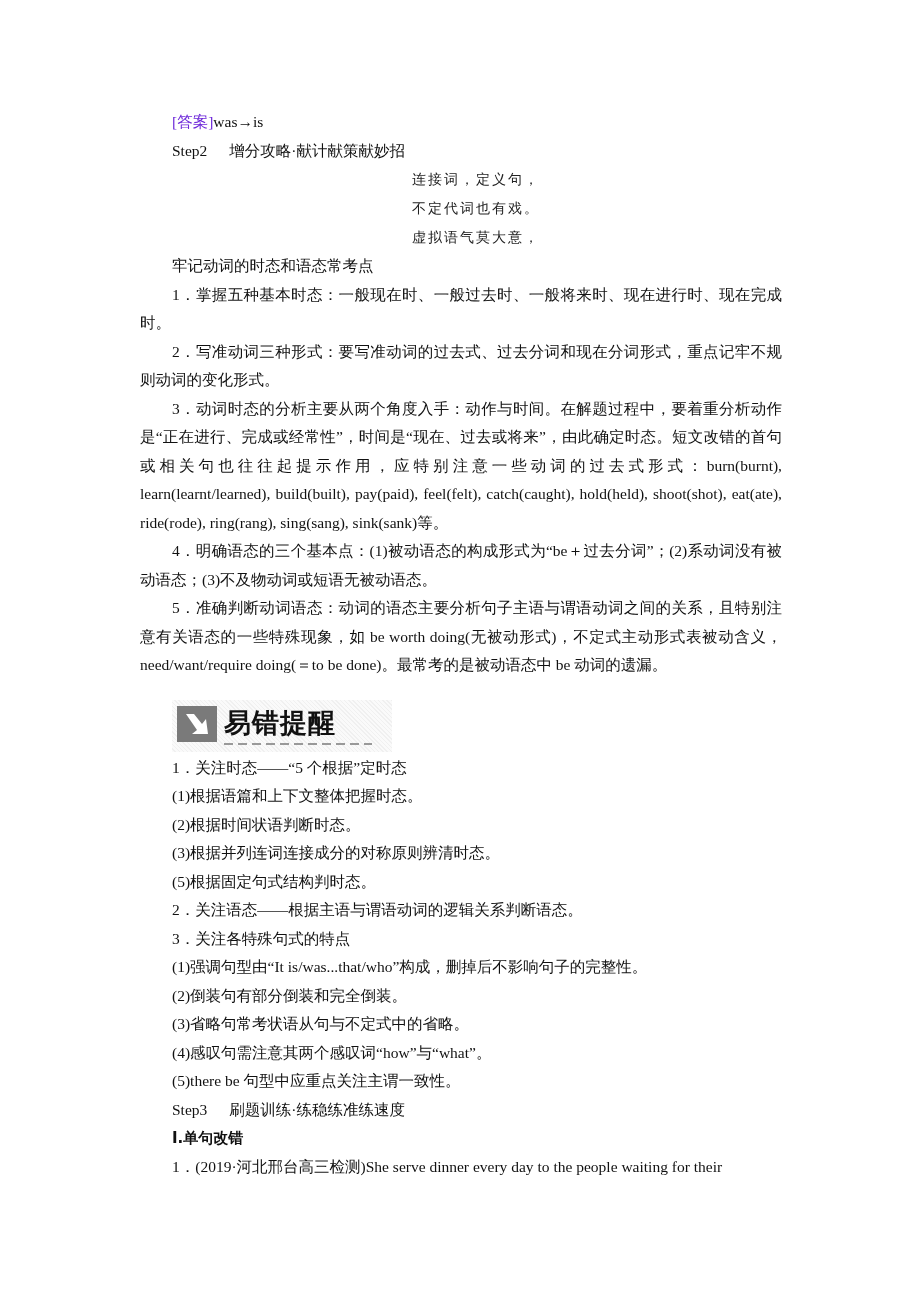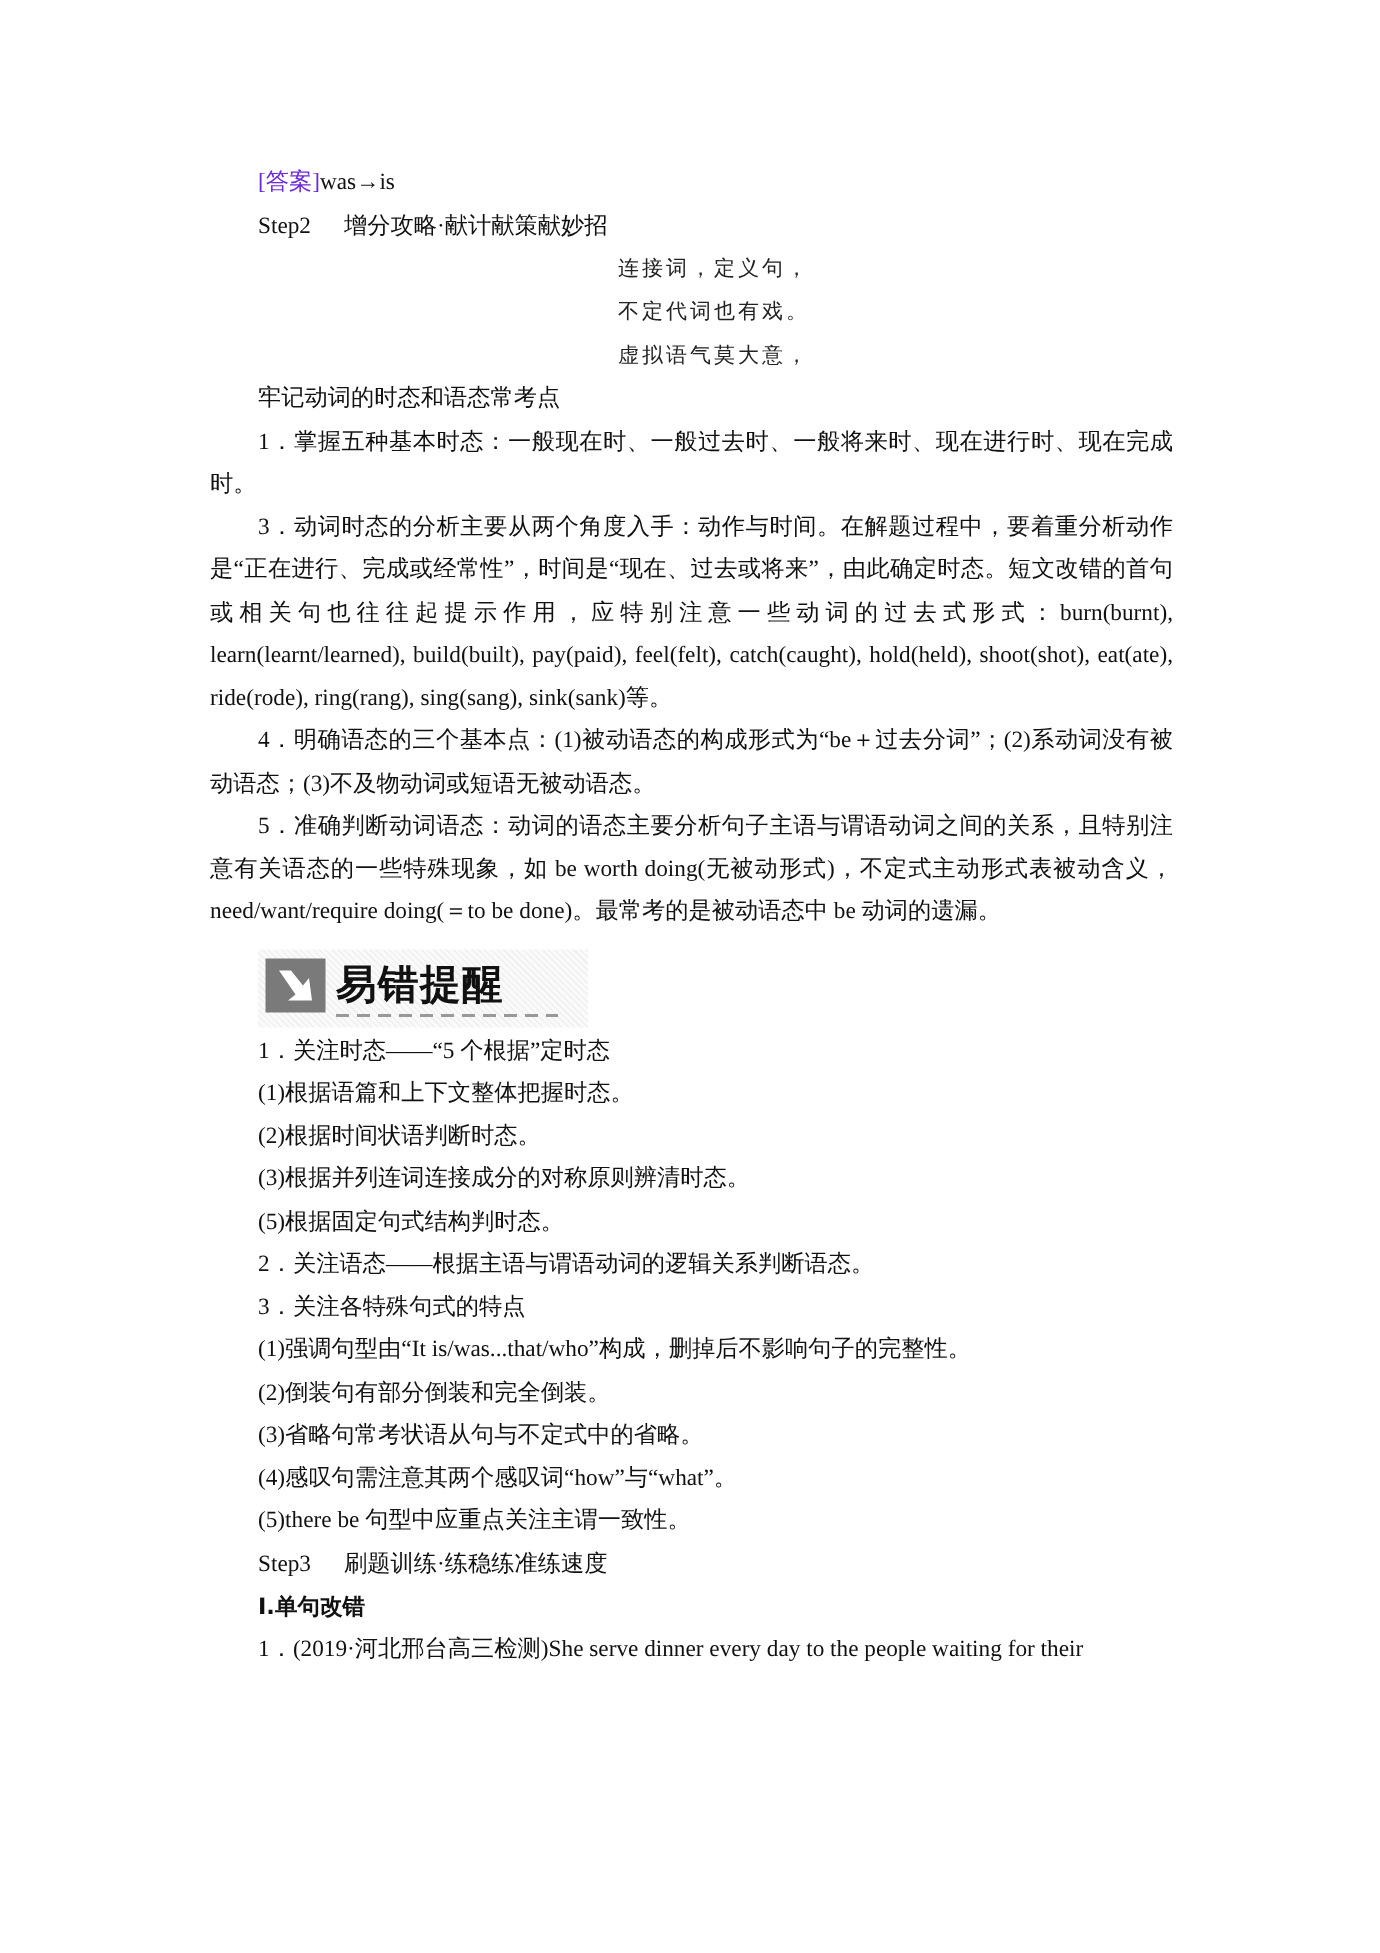--- a/index.html
+++ b/index.html
@@ -11,21 +11,21 @@
   .page { position: absolute; left: 140px; top: 108px; width: 642px; }
   .line { line-height: 28.5px; white-space: nowrap; }
   .para { line-height: 28.5px; text-align: justify; }
   .indent { text-indent: 32px; }
   .ind1 { padding-left: 32px; }
   .red { color: #6d28d9; }
   .answer-val { }
   .step-title span + span { margin-left: 22px; }
   .poem { margin-left: 272px; font-family: Liberation Serif, serif; font-size: 14px; letter-spacing: 2px; line-height: 29px; color: #222; }
   .banner {
-    margin: 10px 0 2px 32px; width: 220px; height: 52px; position: relative;
+    margin: 20px 0 2px 32px; width: 220px; height: 52px; position: relative;
     background: repeating-linear-gradient(45deg, #fafafa 0 2px, #f0f0f0 2px 3px);
   }
   .banner-icon {
     position: absolute; left: 5px; top: 6px; width: 40px; height: 36px;
     background: #7a7a7a; display: flex; align-items: center; justify-content: center;
   }
   .banner-icon svg { width: 30px; height: 28px; }
   .banner-text {
     position: absolute; left: 52px; top: 5px; font-family: "DejaVu Sans", sans-serif;
     font-weight: bold; font-size: 27px; letter-spacing: 1px; color: #111;
@@ -51,20 +51,21 @@
 
   <div class="poem">
     <div>连接词，定义句，</div>
     <div>不定代词也有戏。</div>
     <div>虚拟语气莫大意，</div>
   </div>
 
   <div class="line ind1">牢记动词的时态和语态常考点</div>
 
   <div class="para indent">1．掌握五种基本时态：一般现在时、一般过去时、一般将来时、现在进行时、现在完成时。</div>
+  <div class="para indent">2．写准动词三种形式：要写准动词的过去式、过去分词和现在分词形式，重点记牢不规则动词的变化形式。</div>
   <div class="para indent">3．动词时态的分析主要从两个角度入手：动作与时间。在解题过程中，要着重分析动作是“正在进行、完成或经常性”，时间是“现在、过去或将来”，由此确定时态。短文改错的首句或相关句也往往起提示作用，应特别注意一些动词的过去式形式：burn(burnt), learn(learnt/learned), build(built), pay(paid), feel(felt), catch(caught), hold(held), shoot(shot), eat(ate), ride(rode), ring(rang), sing(sang), sink(sank)等。</div>
   <div class="para indent">4．明确语态的三个基本点：(1)被动语态的构成形式为“be＋过去分词”；(2)系动词没有被动语态；(3)不及物动词或短语无被动语态。</div>
   <div class="para indent">5．准确判断动词语态：动词的语态主要分析句子主语与谓语动词之间的关系，且特别注意有关语态的一些特殊现象，如 be worth doing(无被动形式)，不定式主动形式表被动含义，need/want/require doing(＝to be done)。最常考的是被动语态中 be 动词的遗漏。</div>
 
   <div class="banner">
     <div class="banner-icon">
       <svg viewBox="0 0 30 28">
           <path d="M4 4 L12 4 L20 14 L24 9 L26 24 L10 24 L15 20 L4 4 Z" fill="#ffffff"></path>
         </svg>
     </div>

